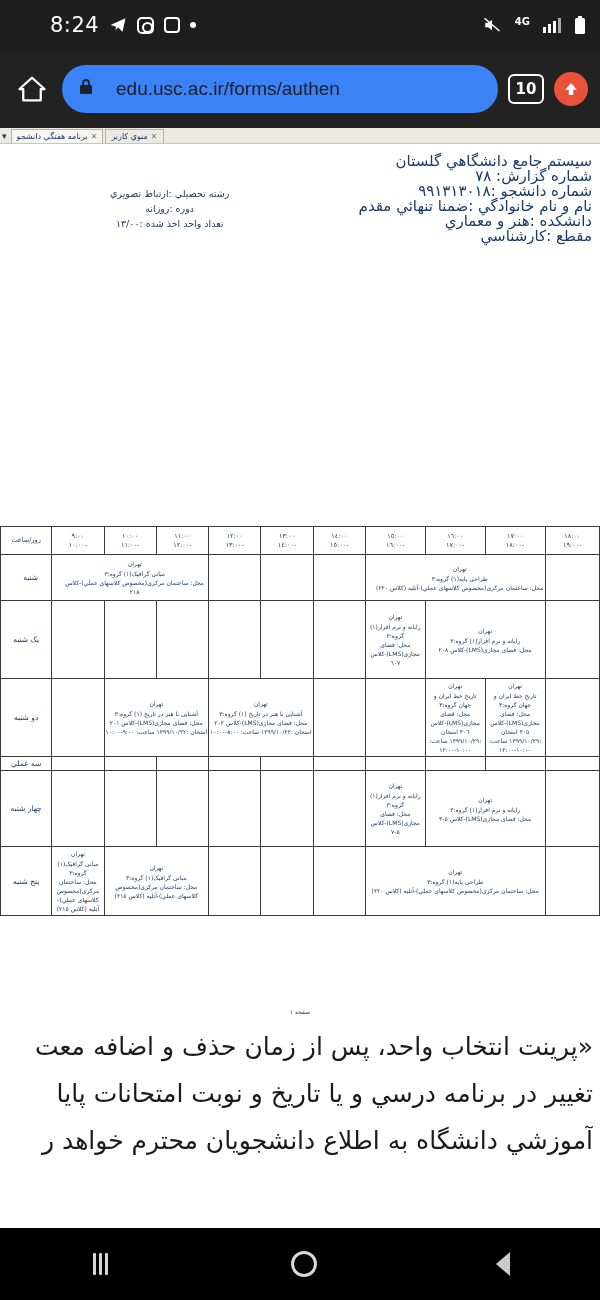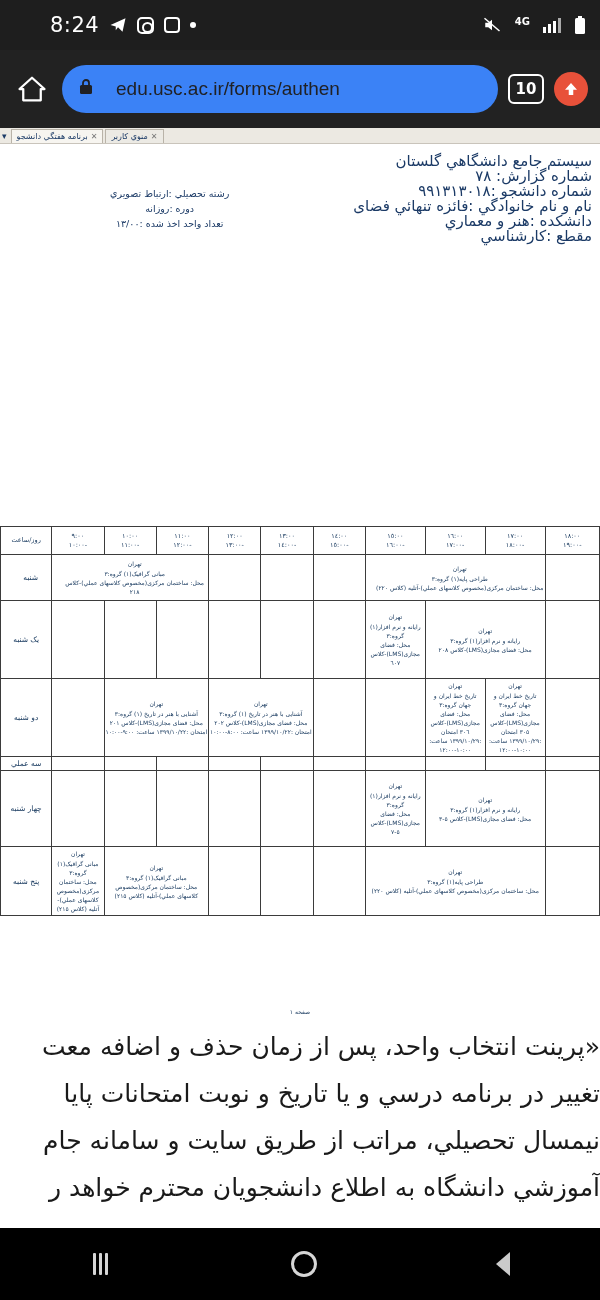--- a/index.html
+++ b/index.html
@@ -214,21 +214,21 @@
     text-align: center;
     font-size: 6px;
     color: #14365c;
   }
 
   
   .notes {
     position: absolute;
     top: 898px;
     left: 0; right: 0;
-    padding: 0 0;
+    padding: 0 7px;
     direction: rtl;
     text-align: right;
   }
   .notes p {
     margin: 0 0 6px 0;
     font-size: 25px;
     line-height: 41px;
     color: #1a1a1a;
     white-space: nowrap;
     overflow: hidden;
@@ -339,21 +339,21 @@
         <span class="x">✕</span>
         <span>منوي كاربر</span>
       </span>
     </div>
 
     <div class="header-area">
       <div class="hdr-right">
         <div>سیستم جامع دانشگاهي گلستان</div>
         <div>شماره گزارش: ٧٨</div>
         <div>شماره دانشجو :٩٩١٣١٣٠١٨</div>
-        <div>نام و نام خانوادگي :فائزه تنهائي فضای</div>
+        <div>نام و نام خانوادگي :ضمنا تنهائي مقدم</div>
         <div>دانشکده :هنر و معماري</div>
         <div>مقطع :کارشناسي</div>
       </div>
       <div class="hdr-left">
         <div>رشته تحصیلي :ارتباط تصویري</div>
         <div>دوره :روزانه</div>
         <div>تعداد واحد اخذ شده :١٣/٠٠</div>
       </div>
     </div>
 
@@ -523,21 +523,20 @@
           <td class="daycell">پنج شنبه</td>
         </tr>
       </tbody>
     </table>
 
     <div class="tbl-footnote">صفحه ١</div>
 
     <div class="notes">
       <p>«پرینت انتخاب واحد، پس از زمان حذف و اضافه معت</p>
       <p>تغییر در برنامه درسي و یا تاریخ و نوبت امتحانات پایا</p>
-      <p>نیمسال تحصیلي، مراتب از طریق سایت و سامانه جام</p>
       <p>آموزشي دانشگاه به اطلاع دانشجویان محترم خواهد ر</p>
 
     </div>
 
   </div>
 
   <div class="navbar">
     <div class="nav-recent">
         <span></span>
         <span></span>

